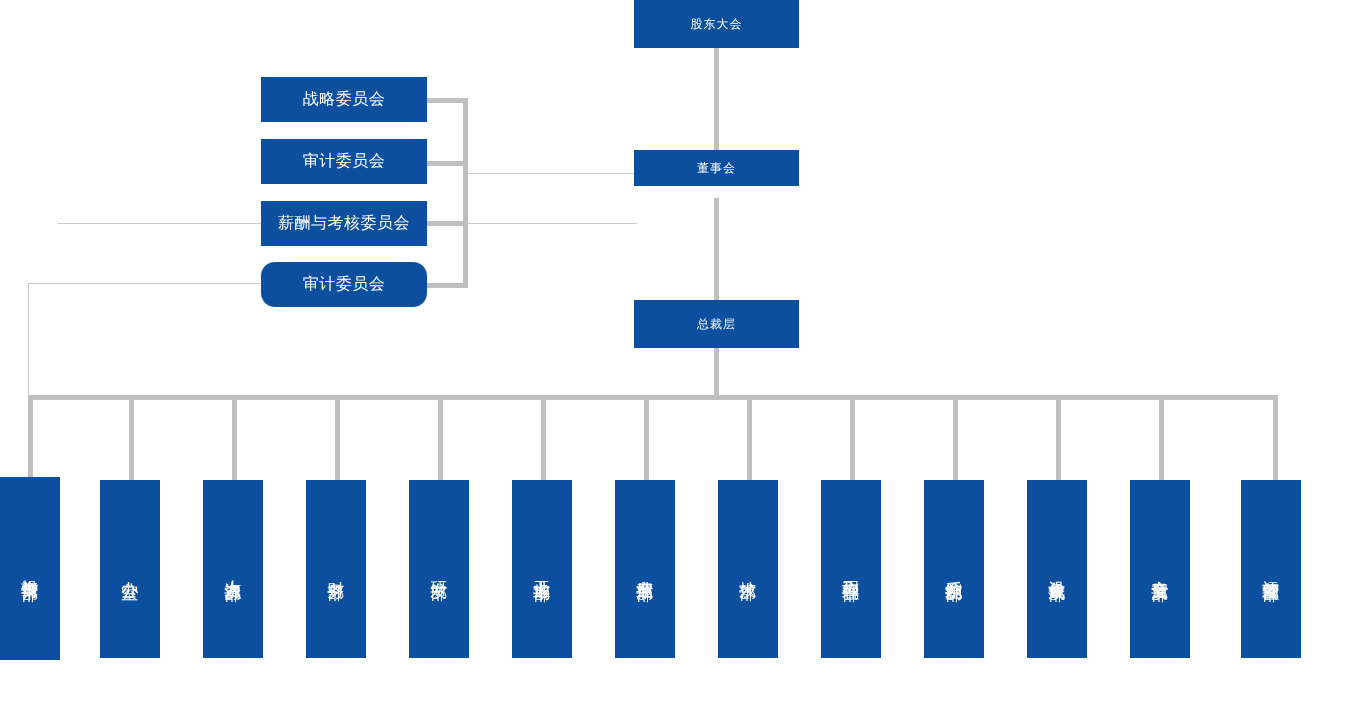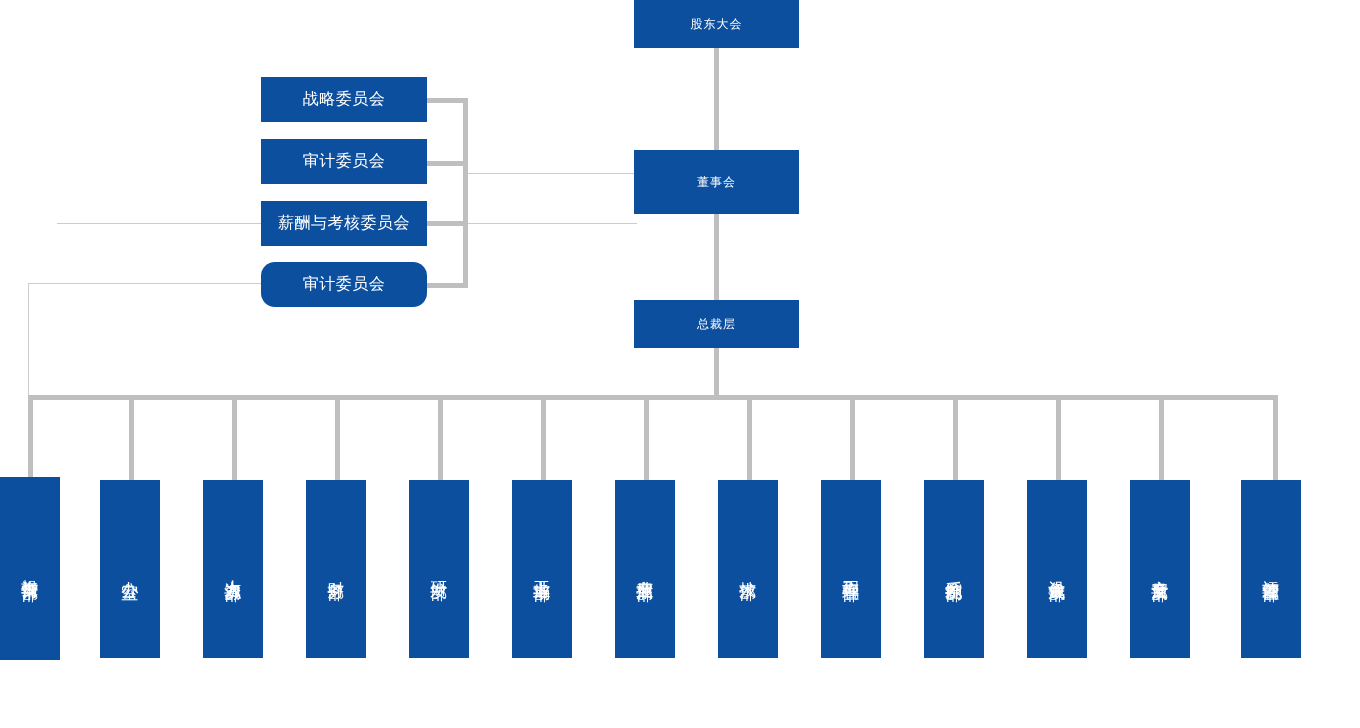--- a/index.html
+++ b/index.html
@@ -121,21 +121,21 @@
   <div class="conn" style="left:1056px; top:395px; width:5px; height:85px;"></div>
   <div class="conn" style="left:1159px; top:395px; width:5px; height:85px;"></div>
   <div class="conn" style="left:1273px; top:395px; width:5px; height:85px;"></div>
 
   <div class="shadow-block" style="left:0px; top:508px; width:60px; height:110px;"></div>
 
   <div class="node node-top" style="left:634px; top:0px; width:165px; height:48px;">
     <span>股东大会</span>
   </div>
 
-  <div class="node node-top" style="left:634px; top:150px; width:165px; height:64px;">
+  <div class="node node-top" style="left:634px; top:150px; width:165px; height:36px;">
     <span>董事会</span>
   </div>
 
   <div class="node node-top" style="left:634px; top:300px; width:165px; height:48px;text-align:center;">
     <span>总裁层</span>
   </div>
 
   <div class="node node-committee" style="left:261px; top:77px; width:166px; height:45px;">
     <span>战略委员会</span>
   </div>

